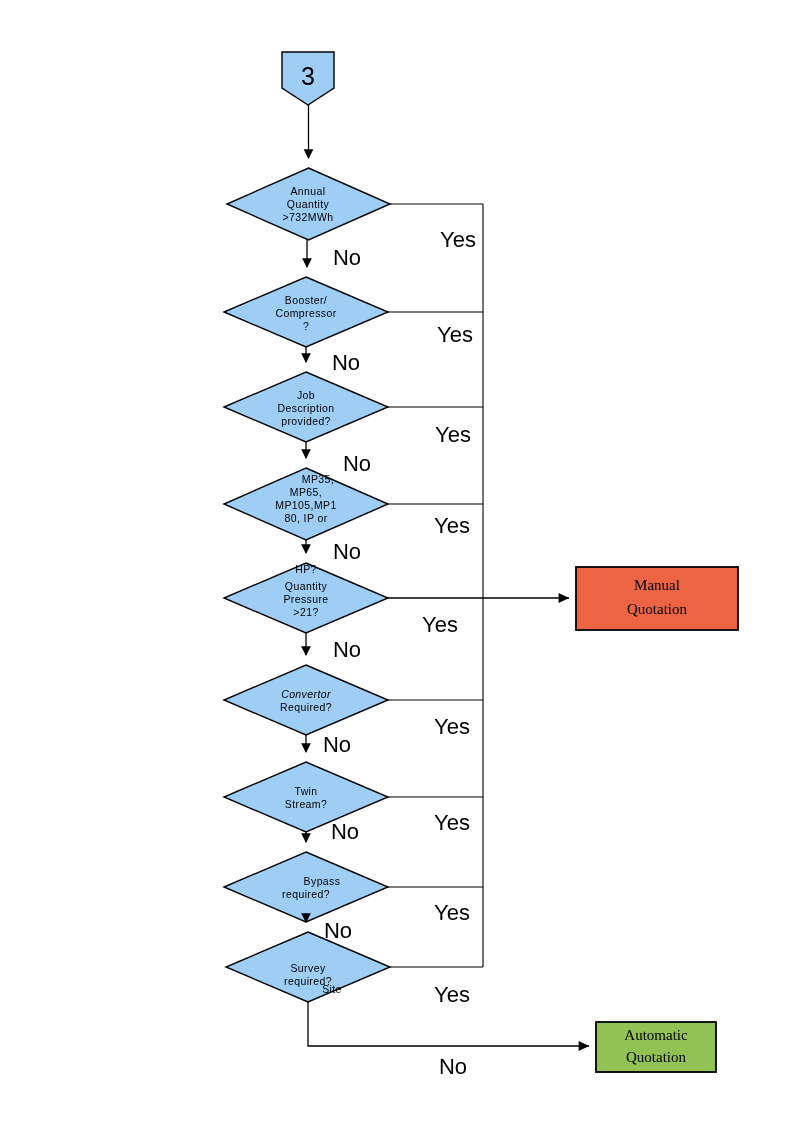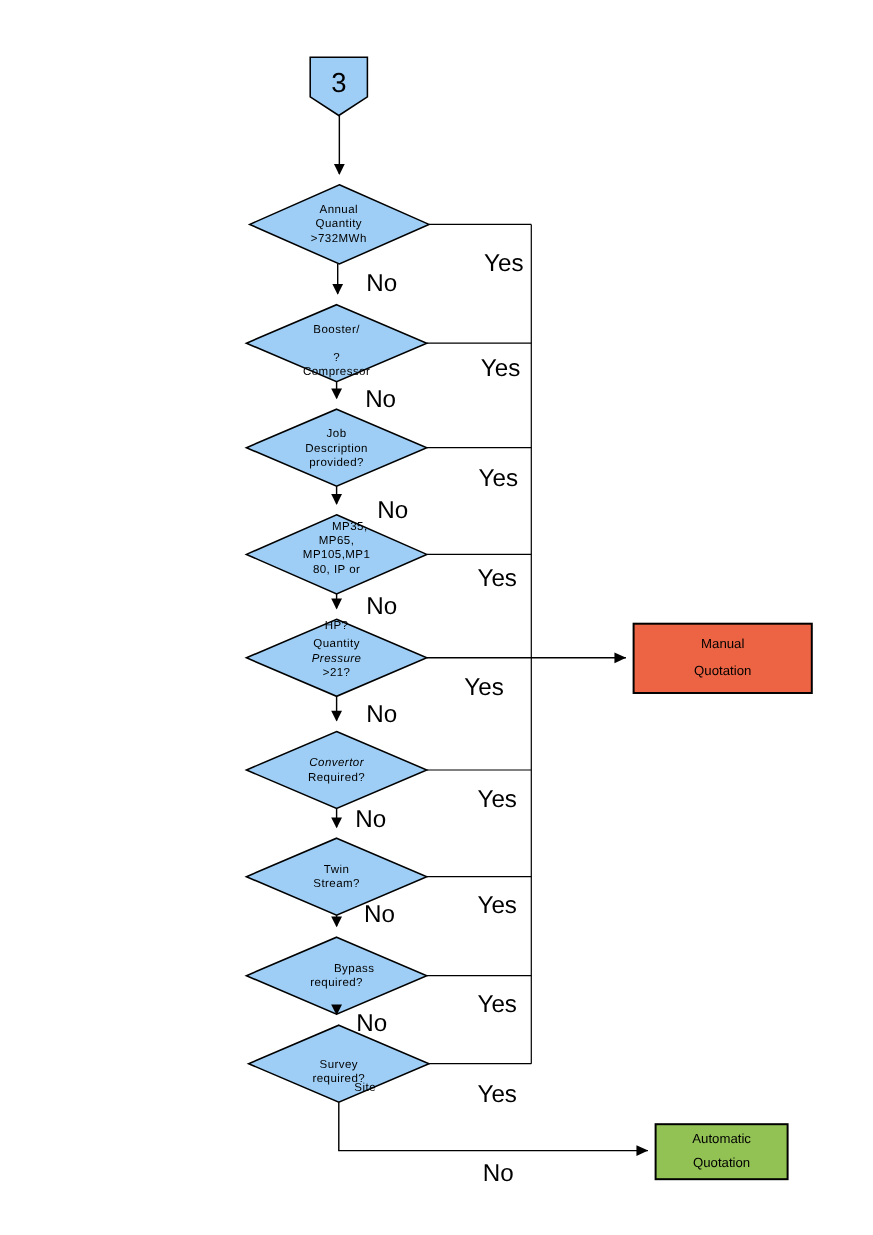--- a/index.html
+++ b/index.html
@@ -52,23 +52,23 @@
   .branch-text {
     font-size: 22px;
     font-family: "Liberation Sans", sans-serif;
     letter-spacing: 0px;
   }
   .start-text {
     font-size: 25px;
     font-family: "Liberation Sans", sans-serif;
   }
   .terminal-text {
-    font-size: 12px;
+    font-size: 15px;
     line-height: 1.28;
-    font-family: Liberation Sans, sans-serif;
+    font-family: Liberation Serif, serif;
   }
   .ctr {
     transform: translate(-50%, -50%);
   }
 </style>
 </head>
 <body>
 
 <div id="flow-root">
 
@@ -133,35 +133,35 @@
     <rect class="shape-fill-auto" x="596" y="1022" width="120" height="50"></rect>
   </svg>
 
   <div class="lbl ctr start-text" style="left:308px; top:76px;">3</div>
 
   <div class="lbl ctr node-text" style="left:308px; top:191px;">Annual</div>
   <div class="lbl ctr node-text" style="left:308px; top:204px;">Quantity</div>
   <div class="lbl ctr node-text" style="left:308px; top:217px;">&gt;732MWh</div>
 
   <div class="lbl ctr node-text" style="left:306px; top:300px;">Booster/</div>
-  <div class="lbl ctr node-text" style="left:306px; top:313px;margin-top:25px;">Compressor</div>
+  <div class="lbl ctr node-text" style="left:306px; top:313px;">Compressor</div>
   <div class="lbl ctr node-text" style="left:306px; top:326px;">?</div>
 
   <div class="lbl ctr node-text" style="left:306px; top:395px;">Job</div>
   <div class="lbl ctr node-text" style="left:306px; top:408px;">Description</div>
   <div class="lbl ctr node-text" style="left:306px; top:421px;">provided?</div>
 
   <div class="lbl ctr node-text" style="left:318px; top:479px;">MP35,</div>
   <div class="lbl ctr node-text" style="left:306px; top:492px;">MP65,</div>
   <div class="lbl ctr node-text" style="left:306px; top:505px;">MP105,MP1</div>
   <div class="lbl ctr node-text" style="left:306px; top:518px;">80, IP or</div>
   <div class="lbl ctr node-text" style="left:306px; top:531px;margin-top:38px;">HP?</div>
 
   <div class="lbl ctr node-text" style="left:306px; top:586px;">Quantity</div>
-  <div class="lbl ctr node-text" style="left:306px; top:599px;font-style:italic;">Pressure</div>
+  <div class="lbl ctr node-text" style="left:306px; top:599px;">Pressure</div>
   <div class="lbl ctr node-text" style="left:306px; top:612px;">&gt;21?</div>
 
   <div class="lbl ctr node-text" style="left:306px; top:694px;font-style:italic;">Convertor</div>
   <div class="lbl ctr node-text" style="left:306px; top:707px;">Required?</div>
 
   <div class="lbl ctr node-text" style="left:306px; top:791px;">Twin</div>
   <div class="lbl ctr node-text" style="left:306px; top:804px;">Stream?</div>
 
   <div class="lbl ctr node-text" style="left:306px; top:881px;padding-left:32px;">Bypass</div>
   <div class="lbl ctr node-text" style="left:306px; top:894px;">required?</div>

